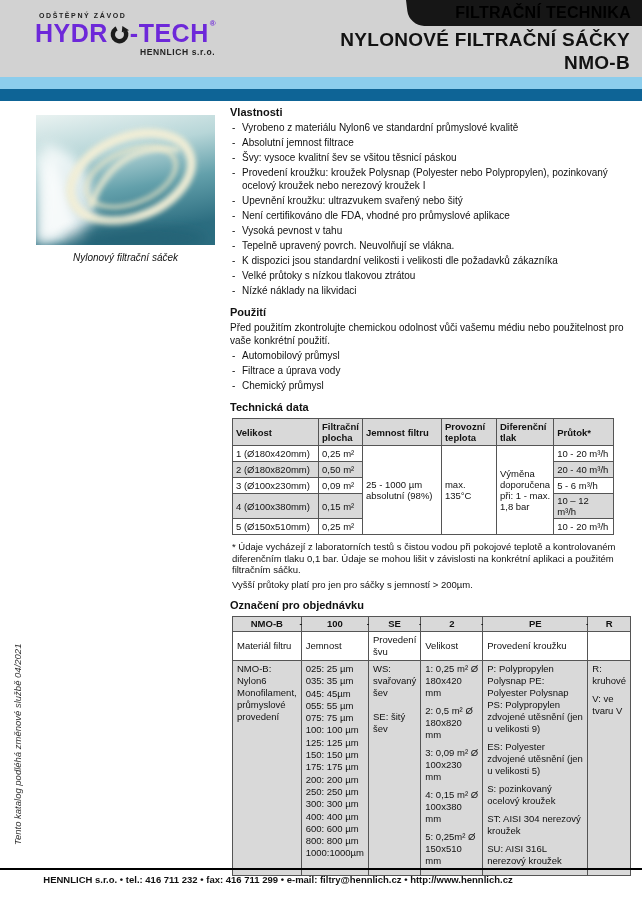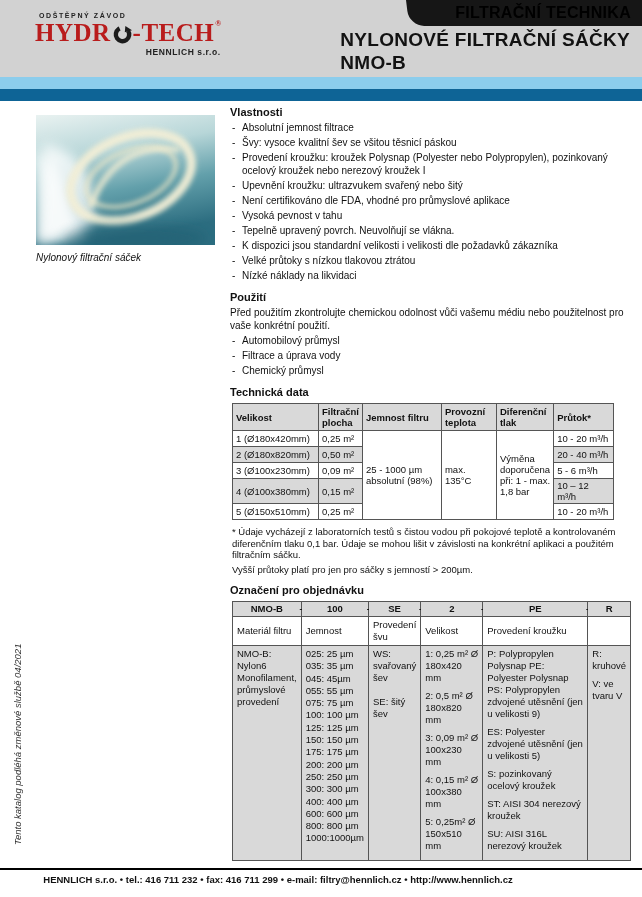--- a/index.html
+++ b/index.html
@@ -3,37 +3,37 @@
 <meta charset="utf-8">
 <style>
   html,body{margin:0;padding:0;background:#fff;}
   body{font-family:"Liberation Sans",sans-serif;color:#111;}
   .page{position:relative;width:642px;height:897px;background:#fff;overflow:hidden;}
 
   
   .hdr{position:absolute;top:0;left:0;width:642px;height:77px;background:#d2d2d2;}
   .logo{position:absolute;left:35px;top:12px;}
   .division{font-size:7px;font-weight:bold;letter-spacing:1.6px;color:#222;margin:0 0 1px 4px;}
-  .logotype{display:flex;align-items:center;font-size:25px;font-weight:900;letter-spacing:.5px;color:#b91c1c;line-height:26px;font-family:Liberation Serif, serif;}
+  .logotype{display:flex;align-items:center;font-size:25px;font-weight:900;letter-spacing:.5px;color:#6d28d9;line-height:26px;}
   .gearO{display:inline-flex;margin:2px 0 0 1px;}
   .reg{font-size:8px;position:relative;top:-9px;left:1px;font-weight:bold;}
   .company{font-size:8.5px;font-weight:bold;color:#222;text-align:right;margin-top:1px;letter-spacing:.6px;}
   .banner{position:absolute;top:0;right:0;width:236px;height:26px;}
   .banner-bg{position:absolute;left:0;top:0;right:-30px;bottom:0;background:#161616;border-bottom-left-radius:15px;transform:skewX(7deg);transform-origin:0 0;}
   .banner-label{position:absolute;right:11px;top:4px;color:#000000;font-weight:bold;font-size:16px;letter-spacing:.3px;}
-  .doc-title{position:absolute;right:12px;top:28px;font-weight:800;font-size:19px;line-height:23px;color:#121212;letter-spacing:.3px;}
+  .doc-title{position:absolute;right:12px;top:28px;text-align:right;font-weight:800;font-size:19px;line-height:23px;color:#121212;letter-spacing:.3px;}
 
   .bar{position:absolute;left:0;width:642px;}
   .bar.light{top:77px;height:12px;background:#8ccdec;}
   .bar.dark{top:89px;height:12px;background:#0e6496;}
 
   
   .product{position:absolute;left:36px;top:115px;width:179px;margin:0;}
   .photo{display:block;width:179px;height:130px;}
-  .product figcaption{font-style:italic;font-size:10px;text-align:left;margin-top:7px;color:#111;}
+  .product figcaption{font-style:italic;font-size:10px;text-align:center;margin-top:7px;color:#111;}
 
   
   .vnote{position:absolute;left:12px;top:553px;height:292px;writing-mode:vertical-rl;transform:rotate(180deg);font-style:italic;font-size:9.5px;line-height:12px;color:#333;white-space:nowrap;}
 
   
   .content{position:absolute;left:230px;top:106px;width:402px;font-size:10px;line-height:13px;color:#111;}
   .content h3{font-size:11px;font-weight:bold;margin:0;line-height:13px;}
   .content h3.sec{margin-top:9px;}
   ul.blist{list-style:none;margin:2px 0 0 0;padding:0;}
   ul.blist li{position:relative;padding-left:12px;margin:0 0 2px 0;}
@@ -126,20 +126,21 @@
     </svg>
     <figcaption>Nylonový filtrační sáček</figcaption>
   </figure>
 
   <div class="vnote">Tento katalog podléhá změnové službě 04/2021</div>
 
   <main class="content">
 
     <h3>Vlastnosti</h3>
     <ul class="blist">
+      <li><span>Vyrobeno z materiálu Nylon6 ve standardní průmyslové kvalitě</span></li>
       <li><span>Absolutní jemnost filtrace</span></li>
       <li><span>Švy: vysoce kvalitní šev se všitou těsnicí páskou</span></li>
       <li><span>Provedení kroužku: kroužek Polysnap (Polyester nebo Polypropylen), pozinkovaný ocelový kroužek nebo nerezový kroužek I</span></li>
       <li><span>Upevnění kroužku: ultrazvukem svařený nebo šitý</span></li>
       <li><span>Není certifikováno dle FDA, vhodné pro průmyslové aplikace</span></li>
       <li><span>Vysoká pevnost v tahu</span></li>
       <li><span>Tepelně upravený povrch. Neuvolňují se vlákna.</span></li>
       <li><span>K dispozici jsou standardní velikosti i velikosti dle požadavků zákazníka</span></li>
       <li><span>Velké průtoky s nízkou tlakovou ztrátou</span></li>
       <li><span>Nízké náklady na likvidaci</span></li>

